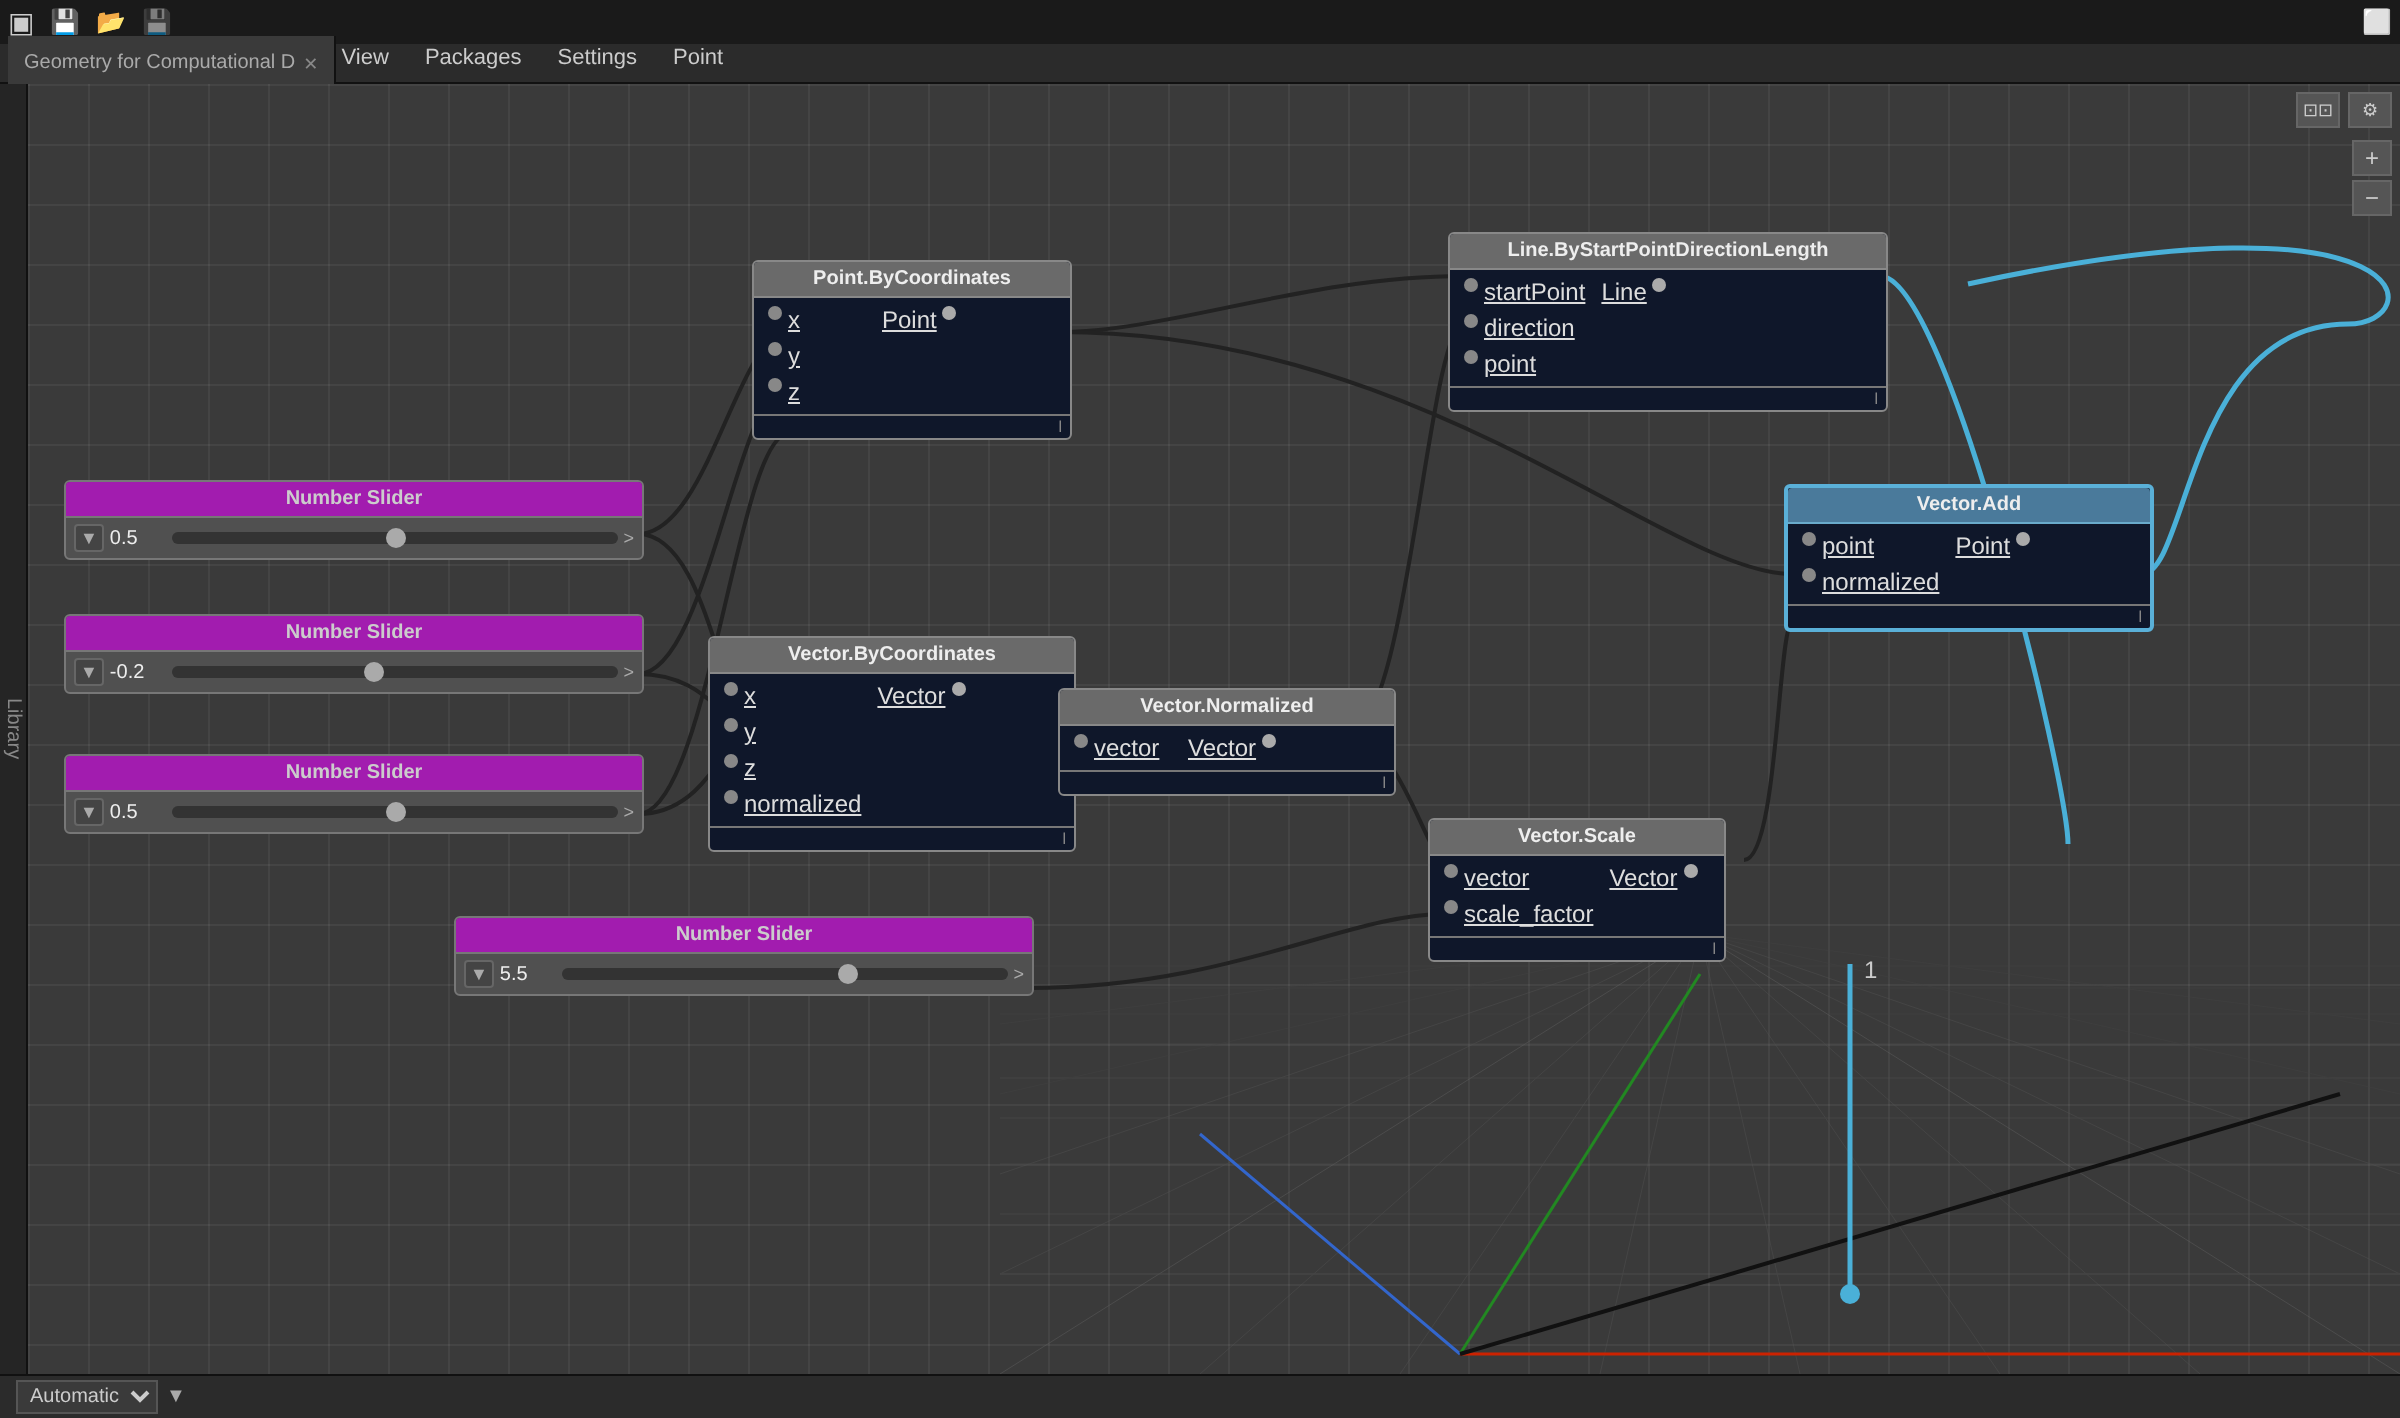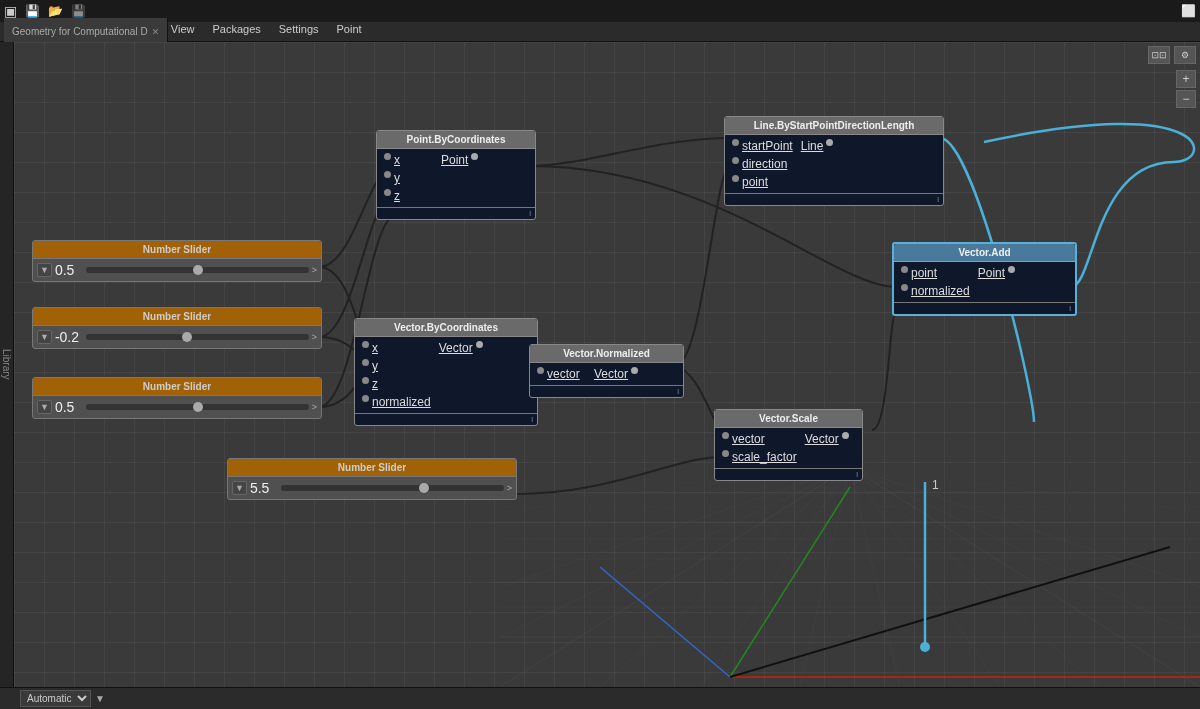--- a/index.html
+++ b/index.html
@@ -197,21 +197,21 @@
 
     
     .slider-node {
       position: absolute;
       background: #505050;
       border: 1px solid #777;
       border-radius: 3px;
       z-index: 5;
     }
     .slider-header {
-      background: #a16207;
+      background: #a21caf;
       padding: 3px 6px;
       font-size: 10px;
       font-weight: bold;
       text-align: center;
       border-bottom: 1px solid #777;
       border-radius: 2px 2px 0 0;
     }
     .slider-body {
       display: flex;
       align-items: center;
@@ -221,21 +221,21 @@
     .slider-arrow {
       font-size: 9px;
       color: #aaa;
       background: #444;
       border: 1px solid #666;
       border-radius: 2px;
       padding: 1px 2px;
       cursor: pointer;
     }
     .slider-value {
-      font-size: 14px;
+      font-size: 10px;
       color: #eee;
       min-width: 28px;
     }
     .slider-track {
       flex: 1;
       height: 6px;
       background: #333;
       border-radius: 3px;
       position: relative;
     }
@@ -263,21 +263,21 @@
       pointer-events: none;
     }
 
     
     #statusbar {
       height: 22px;
       background: #2b2b2b;
       border-top: 1px solid #111;
       display: flex;
       align-items: center;
-      padding: 0 20px;
+      padding: 0 8px;
       gap: 4px;
       font-size: 10px;
       color: #aaa;
     }
     #statusbar select {
       background: #3a3a3a;
       color: #ccc;
       border: 1px solid #555;
       font-size: 10px;
       padding: 1px 2px;
@@ -507,21 +507,21 @@
         <div class="node-outputs">
           <div class="port-row">
             <span>Line</span>
             <div class="port-dot output"></div>
           </div>
         </div>
       </div>
       <div class="node-footer">l</div>
     </div>
 
-    <div class="node" style="left:515px; top:290px; width:155px;">
+    <div class="node" style="left:515px; top:290px; width:169px;">
       <div class="node-header">Vector.Normalized</div>
       <div class="node-body">
         <div class="node-inputs">
           <div class="port-row">
             <div class="port-dot"></div>
             <span>vector</span>
           </div>
         </div>
         <div class="node-outputs">
           <div class="port-row">

